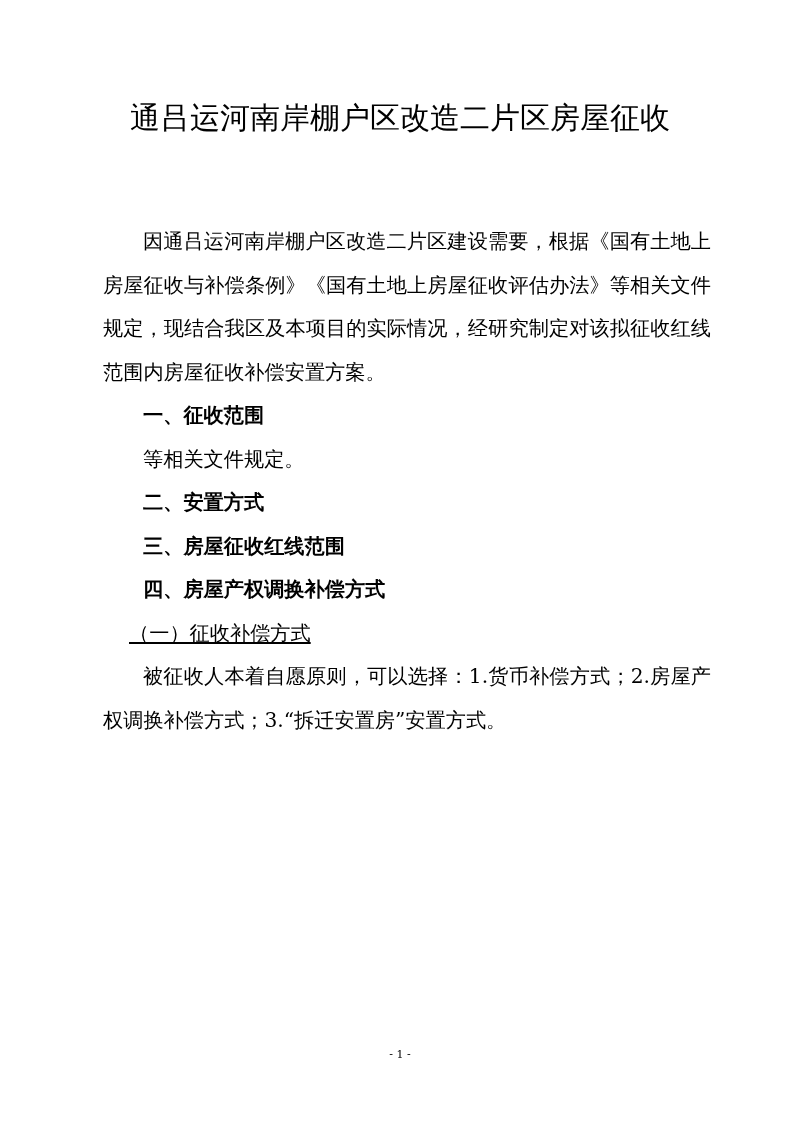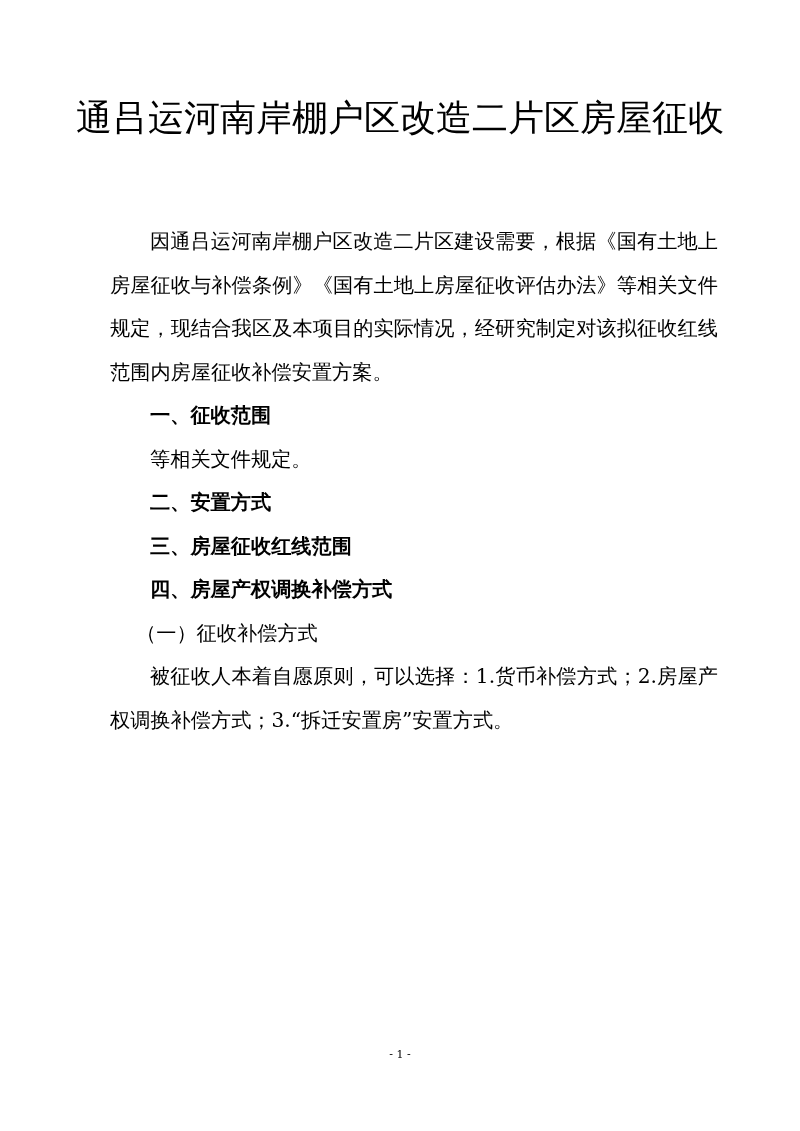--- a/index.html
+++ b/index.html
@@ -1,32 +1,32 @@
 <!DOCTYPE html>
 <html><head>
 <meta charset="utf-8">
 <style>
   html, body { margin: 0; padding: 0; background: #ffffff; }
   body { width: 800px; height: 1131px; position: relative; overflow: hidden; color: #000; }
   .page { position: absolute; left: 0; top: 0; width: 800px; height: 1131px; background: #fff; }
   .title {
     position: absolute; left: 0; width: 800px; text-align: center;
-    font-family: "DejaVu Sans", sans-serif; font-size: 36px; line-height: 40px; letter-spacing: 0px;
+    font-family: "DejaVu Sans", sans-serif; font-size: 30px; line-height: 40px; letter-spacing: 0px;
   }
   .t1 { top: 98px; }
   .t2 { top: 138px; }
   .body {
-    position: absolute; left: 110px; width: 608px; top: 220px;
+    position: absolute; left: 103px; width: 608px; top: 220px;
     font-family: "DejaVu Serif", serif; font-size: 20.2px; line-height: 43.5px;
     text-align: justify; text-justify: inter-character;
   }
   .body p { margin: 0; }
   .indent { text-indent: 40px; }
   .heading { font-family: "DejaVu Sans", sans-serif; font-weight: bold; text-indent: 40px; }
-  .sub { text-indent: 26px; }
+  .sub { text-indent: 26px; text-decoration: underline; }
   .pagenum {
     position: absolute; top: 1048px; left: 0; width: 800px; text-align: center;
     font-family: "DejaVu Serif", serif; font-size: 11px;
   }
 </style>
 </head>
 <body>
 
 <div class="page">
   <div class="title t1">通吕运河南岸棚户区改造二片区房屋征收</div>

